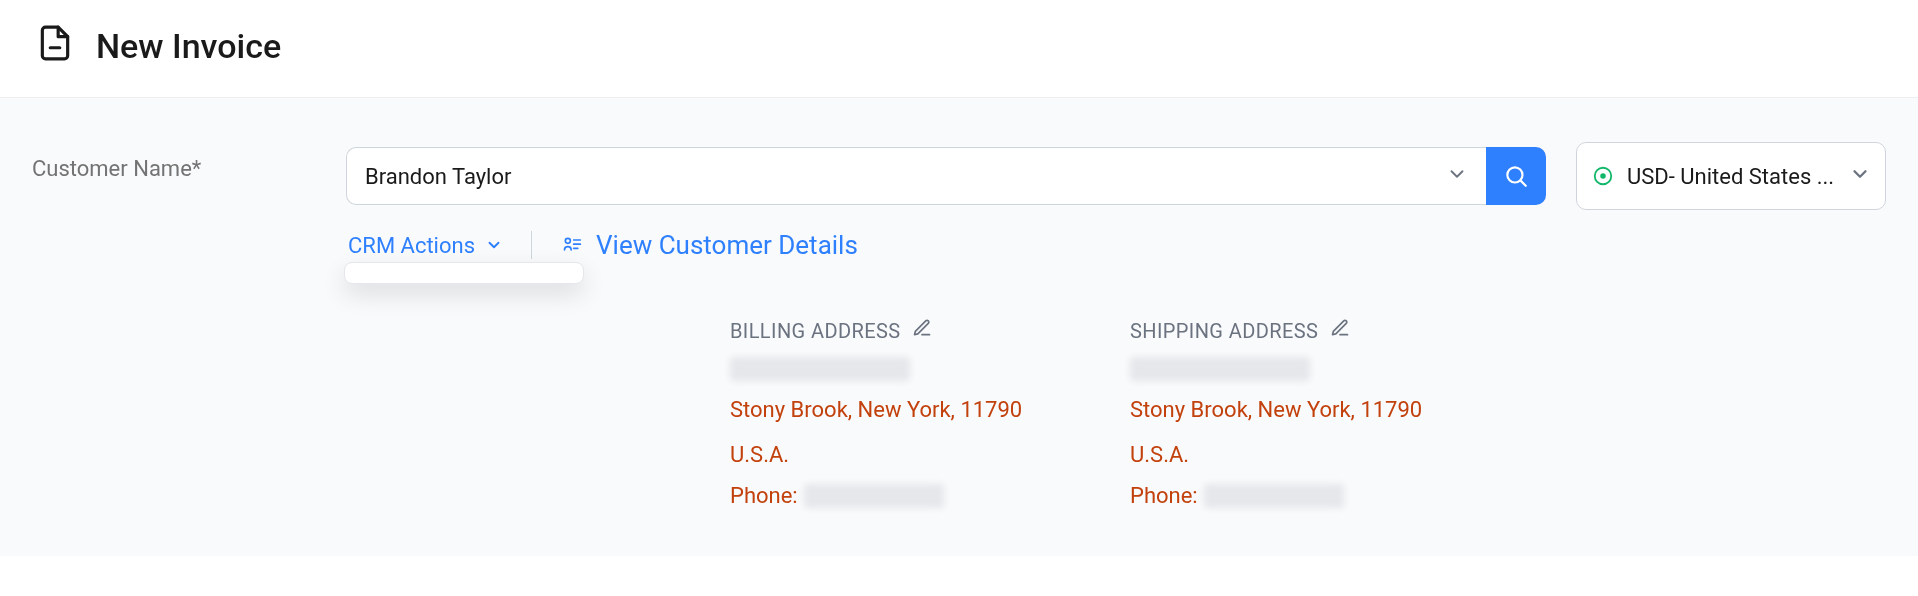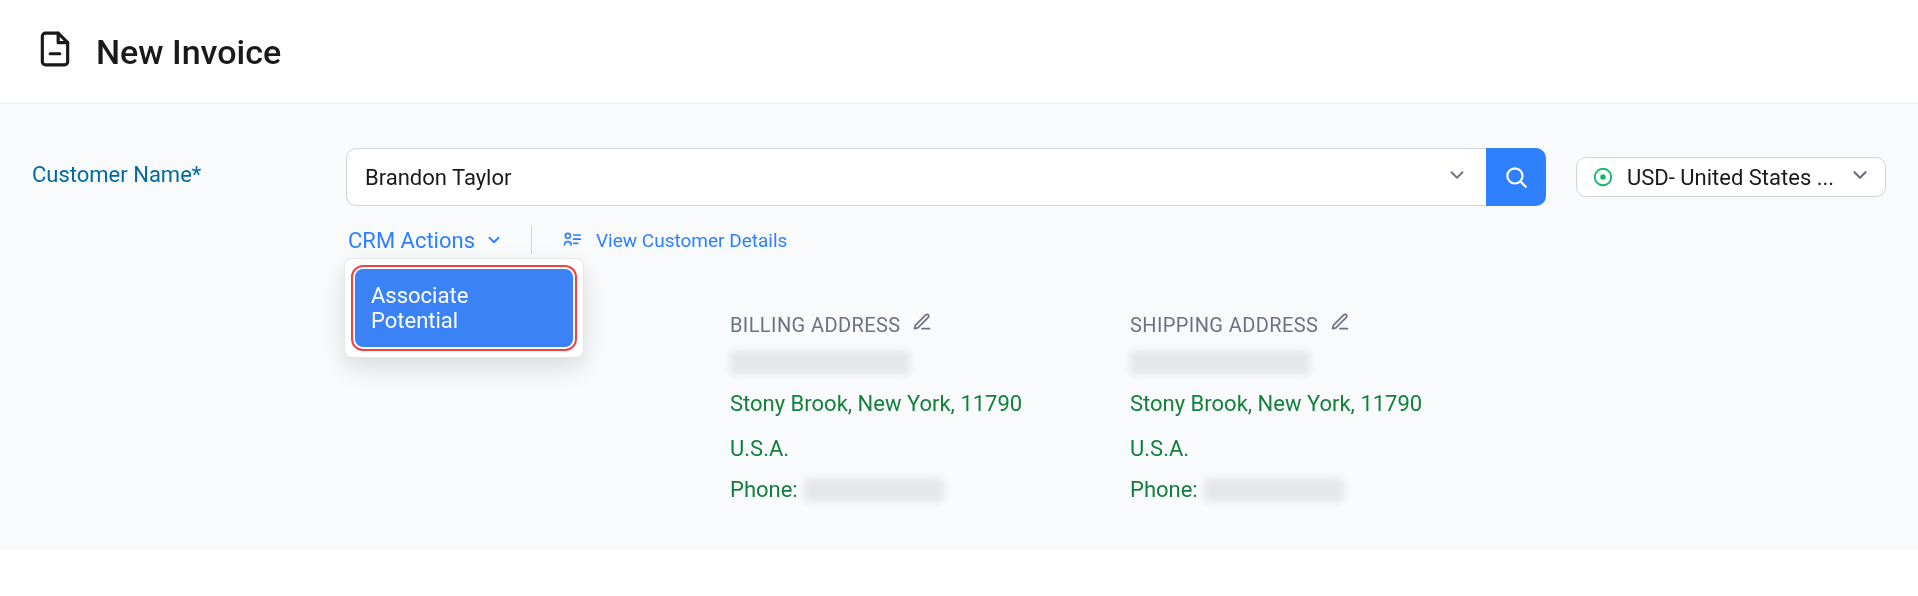--- a/index.html
+++ b/index.html
@@ -1,42 +1,42 @@
 <!DOCTYPE html>
 <html><head>
   <meta charset="utf-8">
   <style>
     * { box-sizing: border-box; margin: 0; padding: 0; }
     body { font-family: -apple-system, BlinkMacSystemFont, 'Segoe UI', Roboto, sans-serif; background: #fff; color: #1a1a1a; font-size: 22px; }
     
     .header {
       display: flex;
       align-items: center;
-      padding: 30px 36px 30px 36px;
+      padding: 24px 36px 30px 36px;
       gap: 22px;
       border-bottom: 1px solid #eee;
     }
     .header-icon svg { width: 38px; height: 38px; stroke: #1a1a1a; }
     .page-title { font-size: 34px; font-weight: 500; color: #1a1a1a; }
     
     .content {
       background: #f9fafb;
       padding: 44px 32px;
     }
     .row {
       display: flex;
       align-items: flex-start;
       gap: 24px;
     }
     .label-col {
       width: 290px;
       flex-shrink: 0;
     }
     .field-label {
-      color: #0369a1;
+      color: #737373;
       font-size: 22px;
       padding-top: 14px;
     }
     .controls-col {
       flex: 1;
       display: flex;
       flex-direction: column;
       gap: 8px;
     }
     .input-row {
@@ -70,21 +70,21 @@
       border: none;
       border-radius: 0 10px 10px 0;
       display: flex;
       align-items: center;
       justify-content: center;
       cursor: pointer;
     }
     .search-btn svg { width: 26px; height: 26px; stroke: #fff; }
     .currency-select {
       width: 310px;
-      height: 40px;
+      height: 68px;
       border: 1px solid #d0d5dd;
       border-radius: 10px;
       padding: 0 14px 0 14px;
       display: flex;
       align-items: center;
       gap: 12px;
       background: #fff;
       font-size: 22px;
       cursor: pointer;
     }
@@ -109,21 +109,21 @@
       font-size: 22px;
       display: flex;
       align-items: center;
       gap: 10px;
       cursor: pointer;
     }
     .crm-actions svg { width: 18px; height: 18px; stroke: #2e80ff; }
     .vsep { width: 1px; height: 28px; background: #d0d5dd; }
     .view-details {
       color: #2e80ff;
-      font-size: 19px;
+      font-size: 26px;
       display: flex;
       align-items: center;
       gap: 12px;
       cursor: pointer;
     }
     .view-details svg { width: 24px; height: 20px; stroke: #2e80ff; }
     
     .dropdown {
       position: absolute;
       top: 44px;
@@ -165,21 +165,21 @@
     .edit-icon svg { width: 20px; height: 20px; stroke: #6b7280; cursor: pointer; }
     .blur-line {
       height: 24px;
       background: #e5e7eb;
       border-radius: 4px;
       filter: blur(3px);
       margin-top: 14px;
       width: 180px;
     }
     .blur-line.small { width: 140px; display: inline-block; vertical-align: middle; margin-top: 0; margin-left: 6px; }
-    .addr-text { font-size: 22px; color: #15803d; margin-top: 12px; line-height: 1.5; }
+    .addr-text { font-size: 22px; color: #c2410c; margin-top: 12px; line-height: 1.5; }
     .phone-row { display: flex; align-items: center; margin-top: 8px; }
   </style>
 </head>
 <body>
 
 <div class="header">
   <span class="header-icon">
     <svg viewBox="0 0 24 24" fill="none" stroke-width="2" stroke-linecap="round" stroke-linejoin="round">
       <path d="M14 2H6a2 2 0 0 0-2 2v16a2 2 0 0 0 2 2h12a2 2 0 0 0 2-2V8l-6-6z"></path>
       <path d="M14 2v6h6"></path>
@@ -241,21 +241,20 @@
             <circle cx="7" cy="7" r="3"></circle>
               <path d="M3 18c0-2.5 1.5-4 4-4s4 1.5 4 4"></path>
             <line x1="14" y1="6" x2="22" y2="6"></line>
               <line x1="14" y1="11" x2="22" y2="11"></line>
               <line x1="14" y1="16" x2="19" y2="16"></line>
           </svg>
           <span>View Customer Details</span>
         </div>
 
         <div class="dropdown">
-          <div class="dropdown-item active">Associate Potential</div>
         </div>
       </div>
 
       <div class="address-row">
         <div class="address-block">
           <div class="address-title-row">
             <span class="address-title">BILLING ADDRESS</span>
             <span class="edit-icon">
               <svg viewBox="0 0 24 24" fill="none" stroke-width="2" stroke-linecap="round" stroke-linejoin="round">
                   <path d="M12 20h9"></path>

